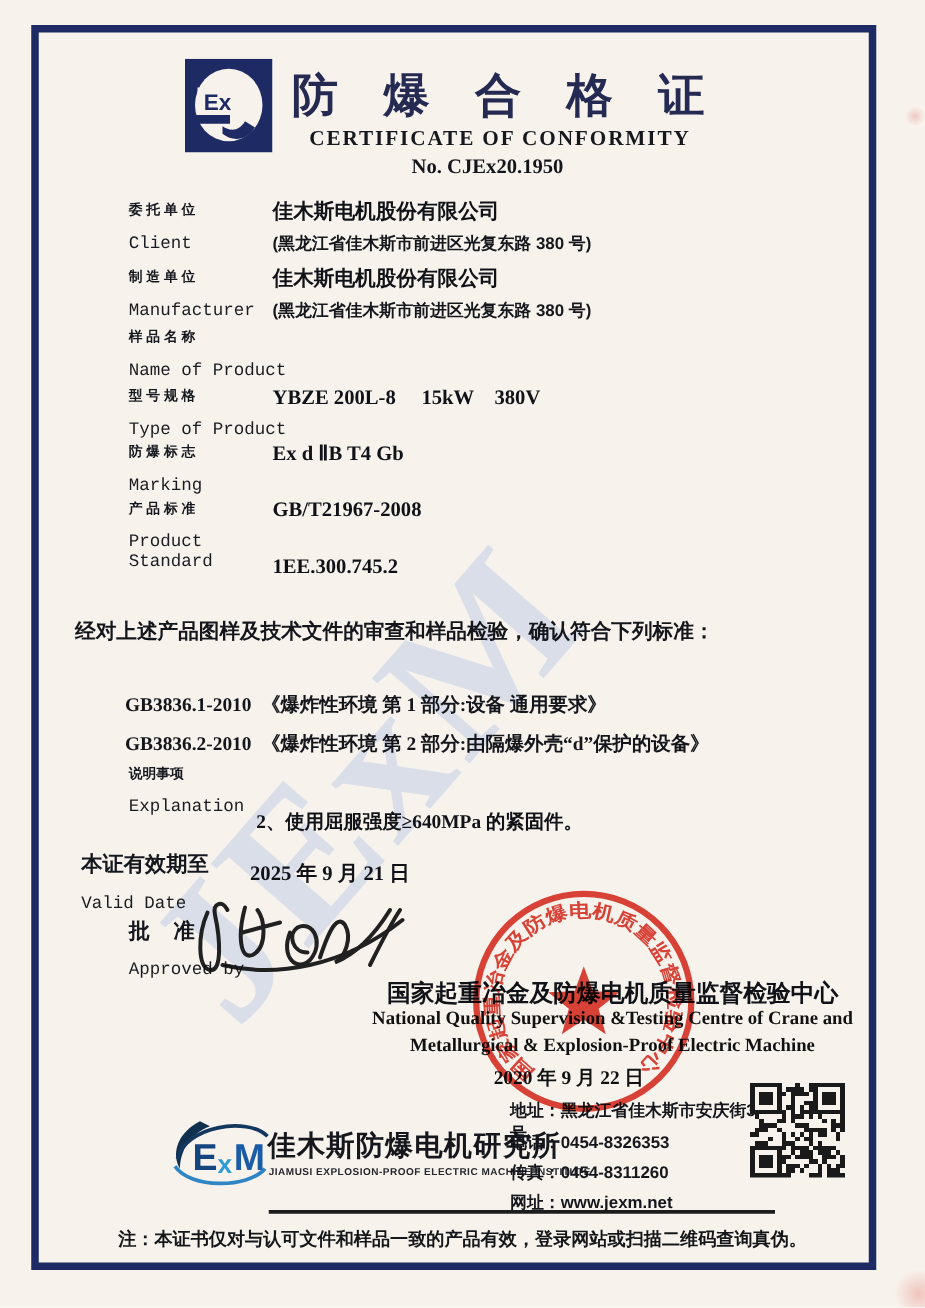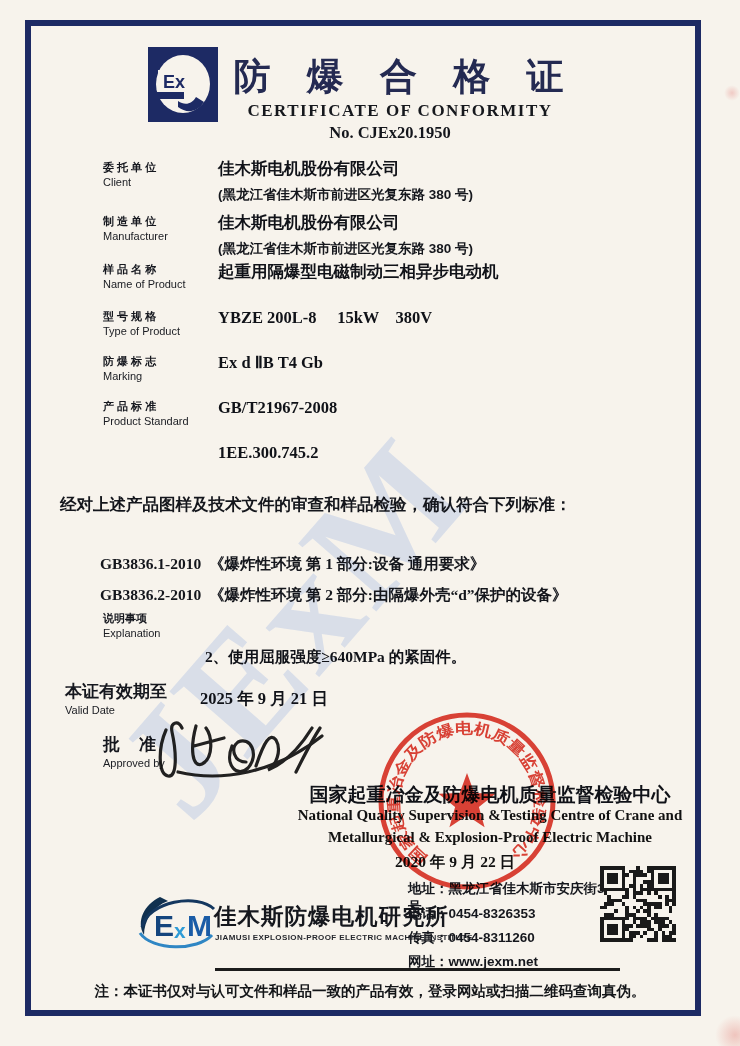--- a/index.html
+++ b/index.html
@@ -16,21 +16,21 @@
   
   #ex-logo{left:148px;top:47px;width:70px;height:75px;}
   #title-cn{left:195px;top:52px;width:420px;text-align:center;font-size:37px;font-weight:bold;
             color:#242a52;letter-spacing:13px;}
   #title-en{left:190px;top:101px;width:420px;text-align:center;font-size:17px;font-weight:bold;
             letter-spacing:1.5px;font-family:"Liberation Serif",serif;color:#16181d;}
   #cert-no{left:235px;top:123px;width:310px;text-align:center;font-size:16.5px;font-weight:bold;
            font-family:"Liberation Serif",serif;color:#14161c;}
   
   .lbl-cn{font-size:11px;font-weight:bold;color:#15171e;white-space:pre;}
-  .lbl-en{font-size:11px;font-family:Liberation Sans, sans-serif;color:#1a1c22;margin-top:1px;}
+  .lbl-en{font-size:14px;font-family:Liberation Mono, monospace;color:#1a1c22;margin-top:12px;}
   .val{font-size:16.5px;font-weight:bold;white-space:pre;color:#101218;
        font-family:"Liberation Serif","Liberation Sans",sans-serif;}
   .note{font-size:13.5px;font-weight:bold;margin-top:6px;color:#15171d;}
   .row-label{left:103px;width:130px;}
   .row-value{left:218px;width:470px;}
   
   #stmt-cn{left:60px;top:494px;width:600px;font-size:16.5px;font-weight:bold;color:#14161c;}
   #stmt-en{left:60px;top:516px;width:610px;font-size:14.5px;line-height:17px;
            font-family:"Liberation Serif",serif;color:#17191f;}
   .std-line{left:100px;width:560px;font-size:15.5px;font-weight:600;color:#14161c;
@@ -92,23 +92,20 @@
     <div class="lbl-en">Manufacturer</div>
   </div>
   <div class="abs row-value" style="top:212px">
     <div class="val">佳木斯电机股份有限公司</div>
     <div class="note">(黑龙江省佳木斯市前进区光复东路 380 号)</div>
   </div>
 
   <div class="abs row-label" style="top:262px">
     <div class="lbl-cn">样 品 名 称</div>
     <div class="lbl-en">Name of Product</div>
-  </div>
-  <div class="abs row-value" style="top:261px">
-    <div class="val">起重用隔爆型电磁制动三相异步电动机</div>
   </div>
 
   <div class="abs row-label" style="top:309px">
     <div class="lbl-cn">型 号 规 格</div>
     <div class="lbl-en">Type of Product</div>
   </div>
   <div class="abs row-value" style="top:308px">
     <div class="val">YBZE 200L-8     15kW    380V</div>
   </div>
 

